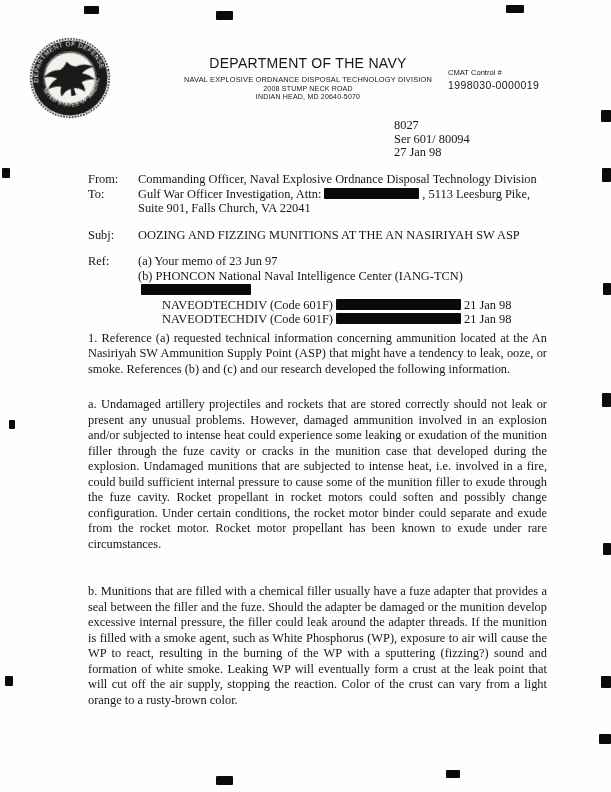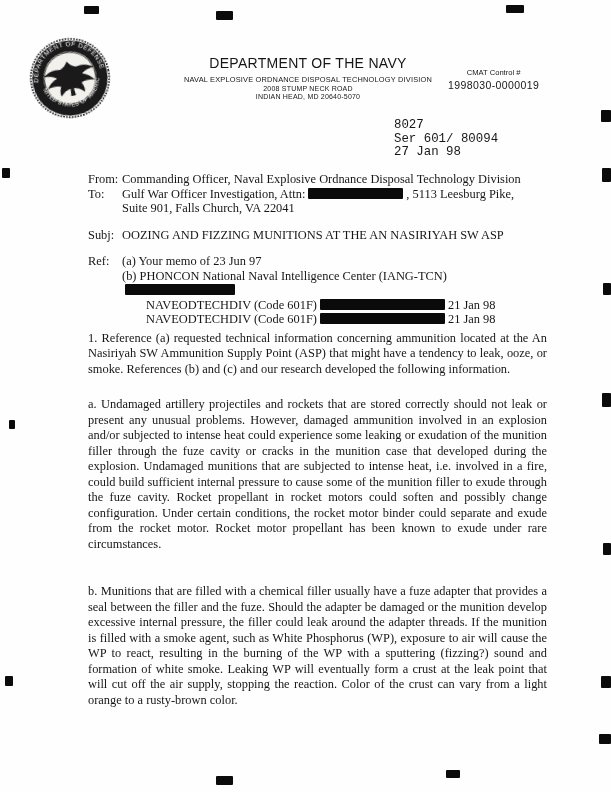--- a/index.html
+++ b/index.html
@@ -14,29 +14,29 @@
   
   .seal { position:absolute; left:30px; top:38px; width:80px; height:80px;
           transform:rotate(-12deg); filter:blur(0.3px); }
   .lh-center { position:absolute; left:158px; top:55px; width:300px; text-align:center;
                font-family:"Liberation Sans", sans-serif; }
   .lh-title { font-size:14px; font-weight:normal; letter-spacing:0.3px; }
   .lh-sub   { font-size:7.4px; margin-top:4px; letter-spacing:0.2px; }
   .lh-addr  { font-size:7.0px; margin-top:1px; letter-spacing:0.2px; }
 
   .cmat { position:absolute; left:448px; top:68px; font-family:"Liberation Sans", sans-serif; }
-  .cmat-label { font-size:7.6px;text-align:center; }
+  .cmat-label { font-size:7.6px; }
   .cmat-num   { font-size:10.5px; font-weight:normal; margin-top:2px; letter-spacing:0.4px; }
 
-  .id-block { position:absolute; left:394px; top:119px; font-size:12.4px; line-height:13.5px;font-family:Liberation Mono, monospace; }
+  .id-block { position:absolute; left:394px; top:119px; font-size:12.4px; line-height:13.5px; }
 
   
   .content { position:absolute; left:88px; top:172px; width:459px;
              font-size:12.4px; line-height:14.5px; }
-  .row { display:flex; }
+  .row { display:flex;gap:16px; }
   .lbl { flex:0 0 34px; }
   .val { flex:1 1 auto; }
   .gap-sm { height:12px; }
   .ref-cont { padding-left:24px; }
 
   .redact { display:inline-block; height:11px; background:#0a0a0a;
             vertical-align:-1px; margin:0 3px; border-radius:1px; }
 
   .para { margin-top:32px; line-height:15.5px; text-align:justify; }
   .para.first { margin-top:4px; }

